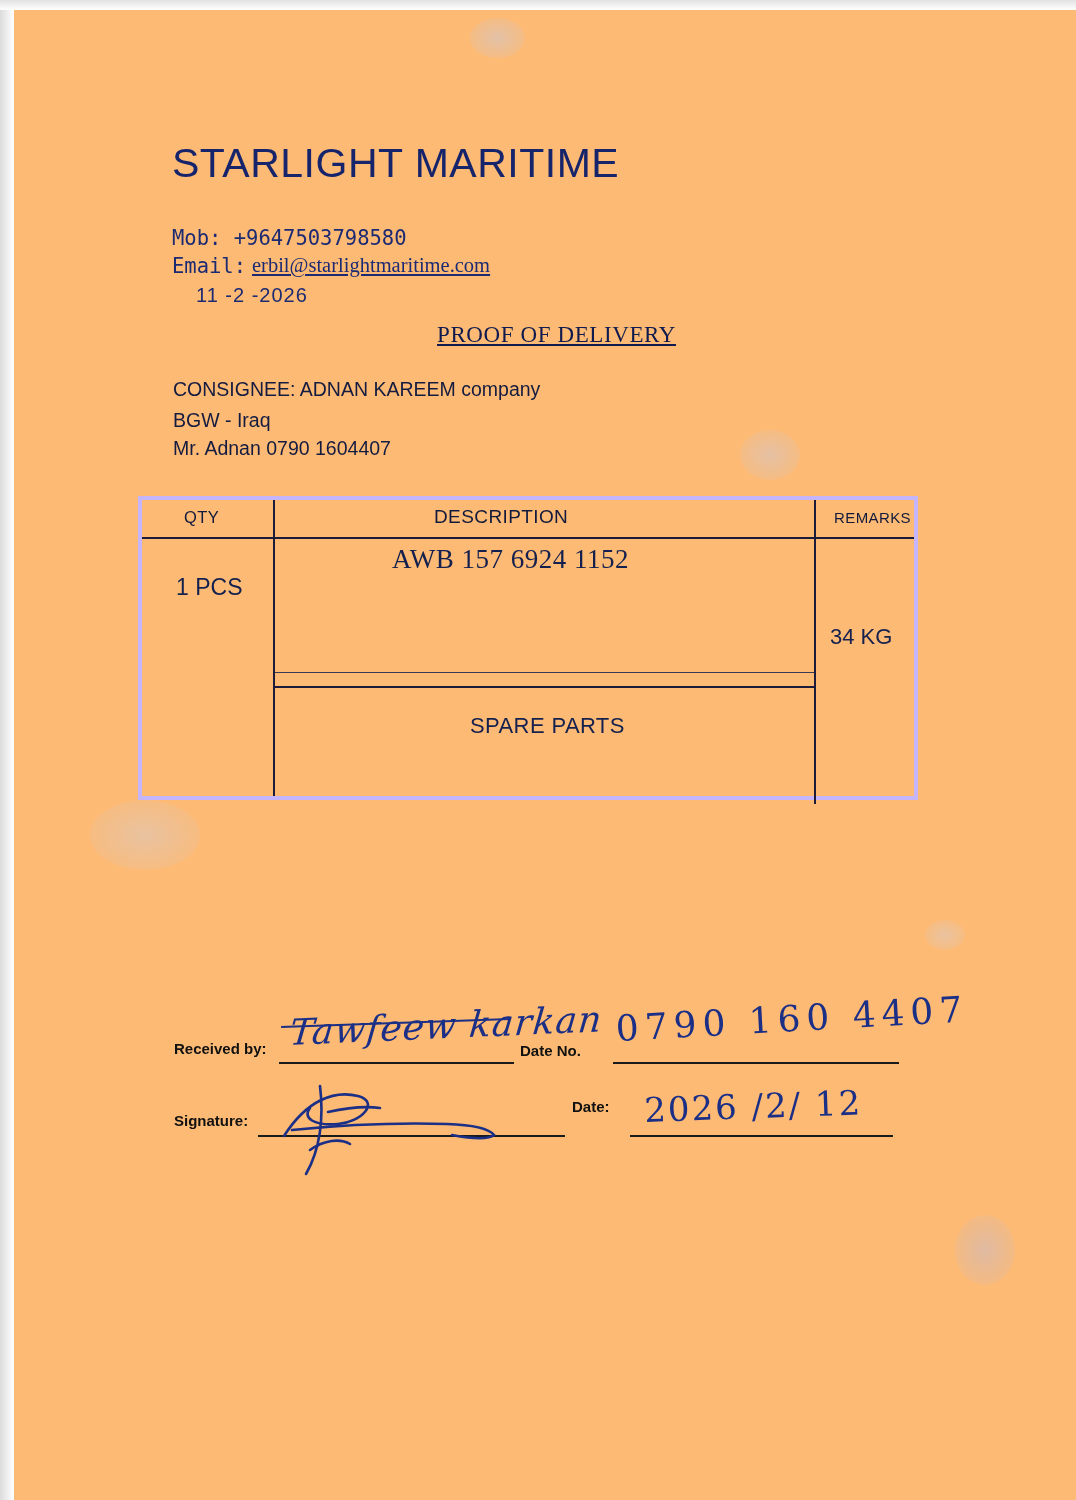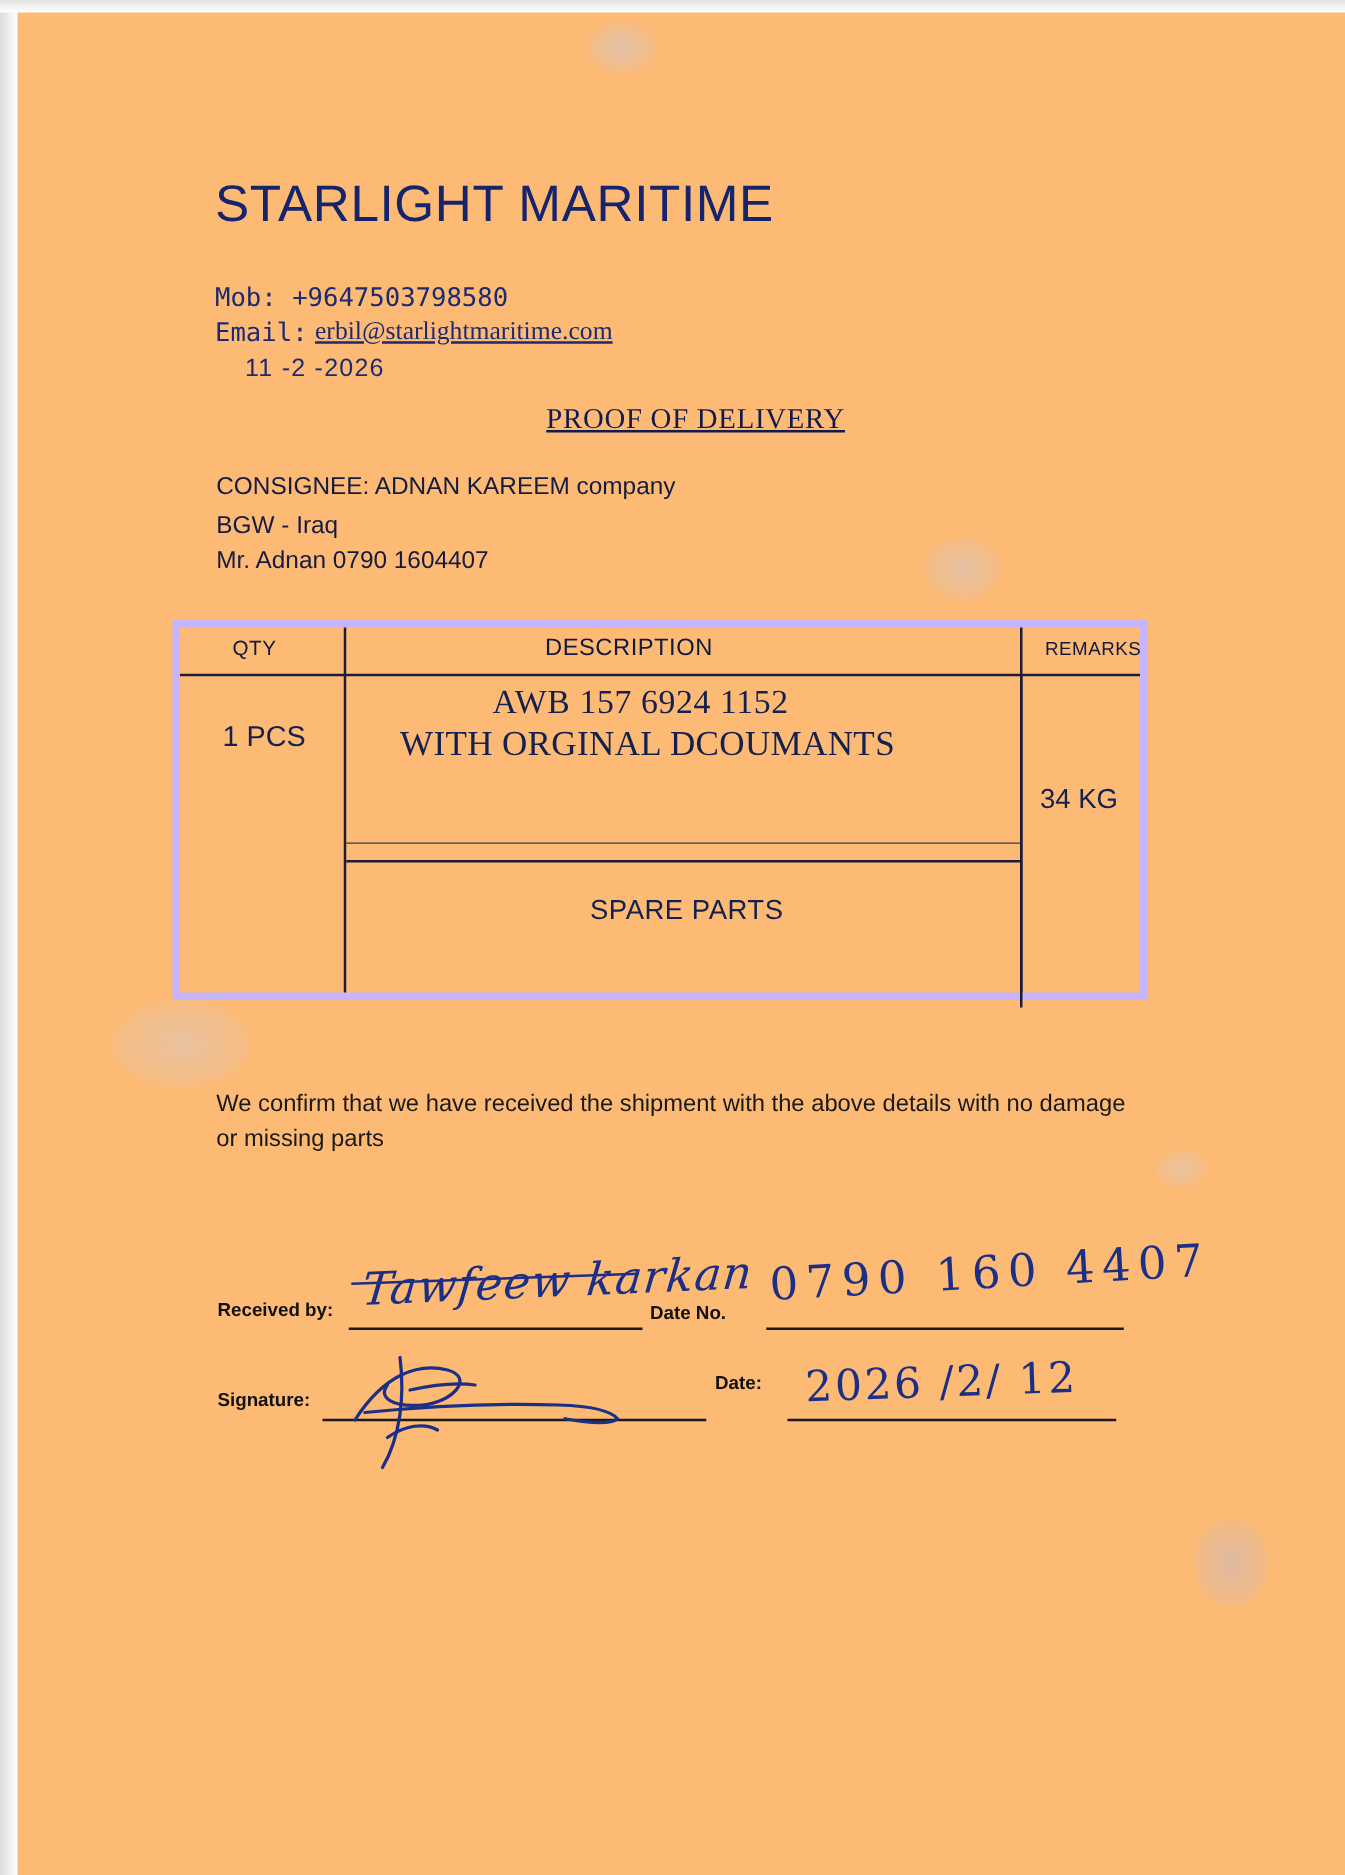--- a/index.html
+++ b/index.html
@@ -111,21 +111,21 @@
   .c2 { top: 409px; }
   .c3 { top: 437px; }
 
   
   .tbl {
     position: absolute;
     left: 138px;
     top: 496px;
     width: 780px;
     height: 304px;
-    border: 6px solid #c4b5fd;
+    border: 4px solid #c4b5fd;
     box-sizing: border-box;
   }
   .tbl .hdr-row {
     position: absolute;
     left: 0; top: 0;
     width: 100%;
     height: 39px;
     border-bottom: 2px solid #1c1c3a;
     box-sizing: border-box;
   }
@@ -335,30 +335,28 @@
     <div class="vline-1"></div>
     <div class="vline-2"></div>
     <div class="vline-2b"></div>
 
     <div class="th th-qty">QTY</div>
     <div class="th th-desc">DESCRIPTION</div>
     <div class="th th-rem">REMARKS</div>
 
     <div class="cell-qty">1 PCS</div>
     <div class="cell-awb">AWB  157 6924 1152</div>
-    <div class="cell-docs">WITH ORGINAL DCOUMANTS</div>
     <div class="cell-remarks">34 KG</div>
 
     <div class="inner-sep-1"></div>
     <div class="inner-sep-2"></div>
 
     <div class="cell-spare">SPARE PARTS</div>
   </div>
 
-  <div class="confirm">We confirm that we have received the shipment with the above details with no damage or missing parts</div>
 
   <div class="sig-label lbl-received">Received by:</div>
   <div class="rule rule-received"></div>
   <div class="hand hand-name">Tawfeew karkan</div>
   <div class="name-underline"></div>
 
   <div class="sig-label lbl-phone">Date No.</div>
   <div class="rule rule-phone"></div>
   <div class="hand hand-phone">0790 160 4407</div>
 

